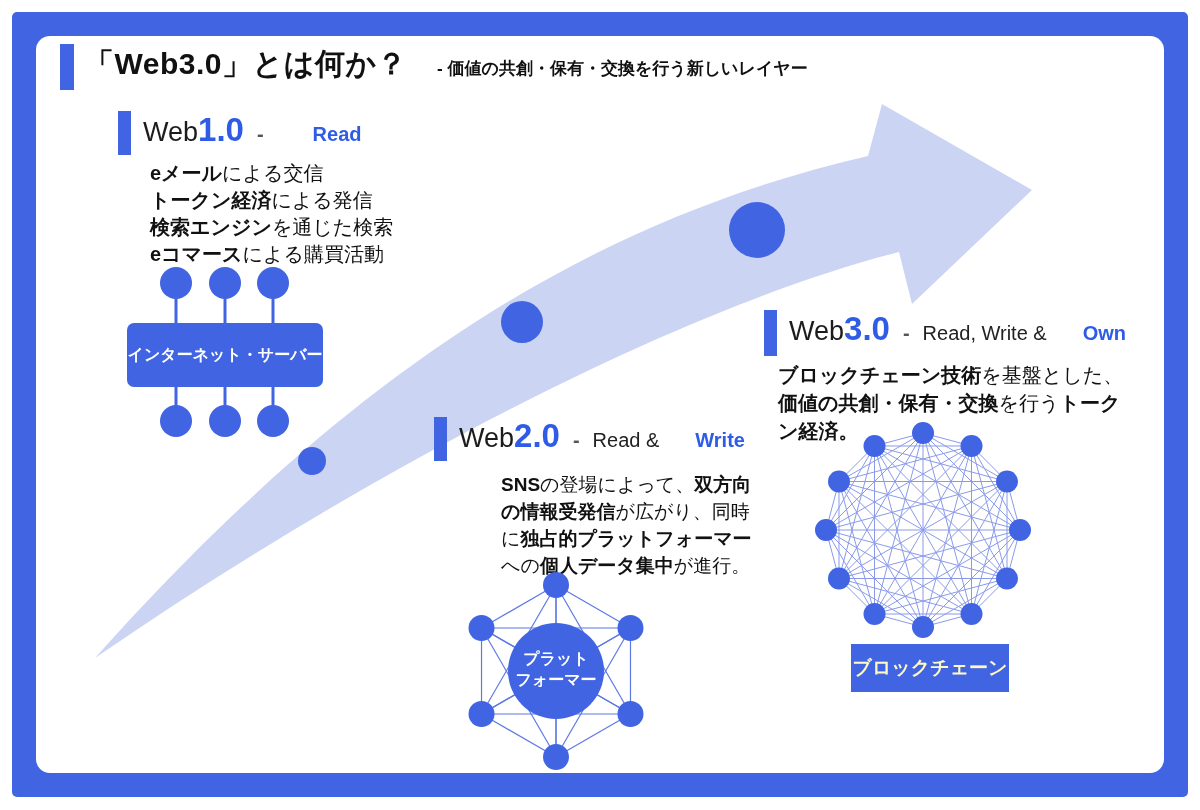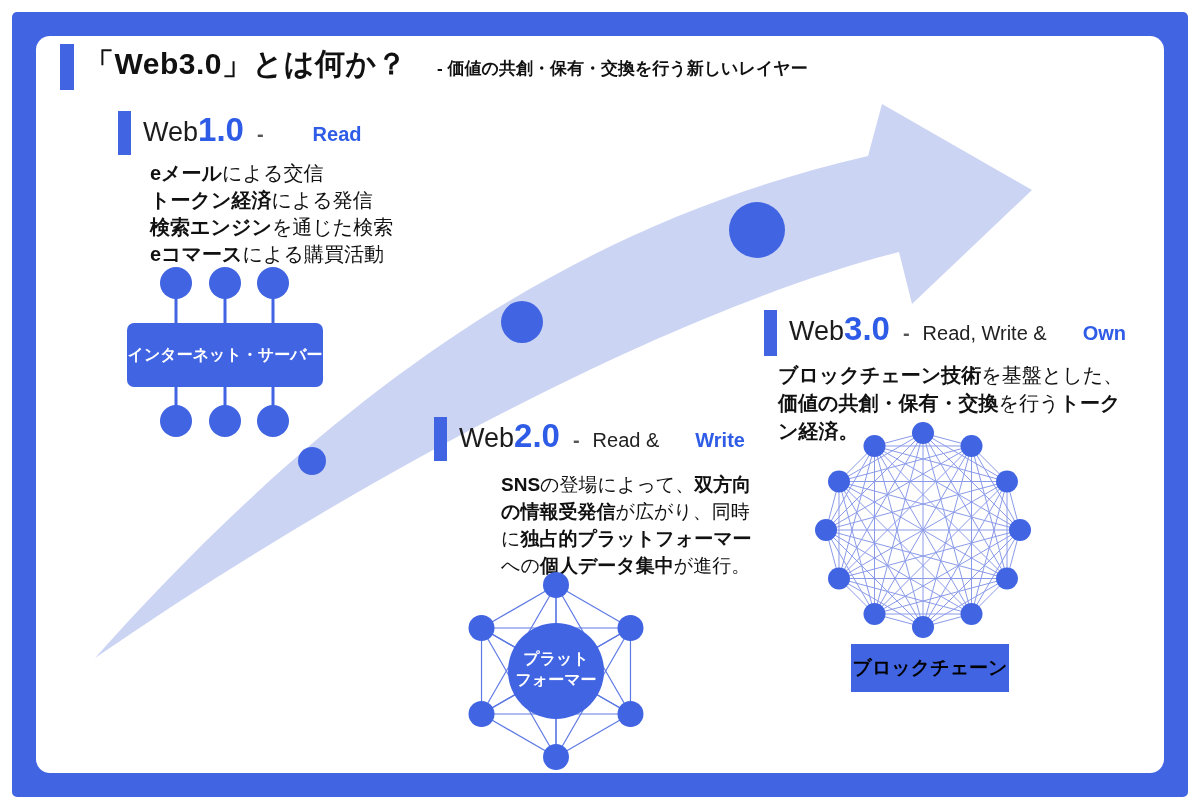--- a/index.html
+++ b/index.html
@@ -39,21 +39,21 @@
   
   .diagram{position:absolute;z-index:2;}
   #server-diagram{left:110px;top:258px;width:240px;height:190px;}
   .server-box{position:absolute;left:17px;top:65px;width:196px;height:64px;background:var(--accent);
     color:#fff;font-size:16px;font-weight:700;display:flex;align-items:center;justify-content:center;white-space:nowrap;border-radius:7px;}
   #platform-diagram{left:445px;top:560px;width:225px;height:220px;}
   .hub-label{position:absolute;left:36px;top:88px;width:150px;text-align:center;color:#fff;
     font-size:16px;font-weight:700;line-height:21px;}
   #blockchain-diagram{left:805px;top:412px;width:240px;height:240px;}
   .chain-label{position:absolute;left:851px;top:644px;width:158px;height:48px;background:var(--accent);
-    color:#000000;font-size:19px;font-weight:700;display:flex;align-items:center;justify-content:center;z-index:2;white-space:nowrap;}
+    color:#fef9c3;font-size:19px;font-weight:700;display:flex;align-items:center;justify-content:center;z-index:2;white-space:nowrap;}
 </style>
 </head>
 <body>
 
 <div class="canvas" style="--accent: #4164e3; --accent-text: #2e5ce6;">
   <div class="frame-border"></div>
   <div class="frame-inner"></div>
 
   <svg id="arrow-svg" class="layer" width="1200" height="810" viewBox="0 0 1200 810">
       <path d="M95,658 C350,372 590,220 868,156 L882,104 L1032,190 L912,304 L899,252 C690,305 380,462 95,658 Z" fill="#ccd4f4"></path>

